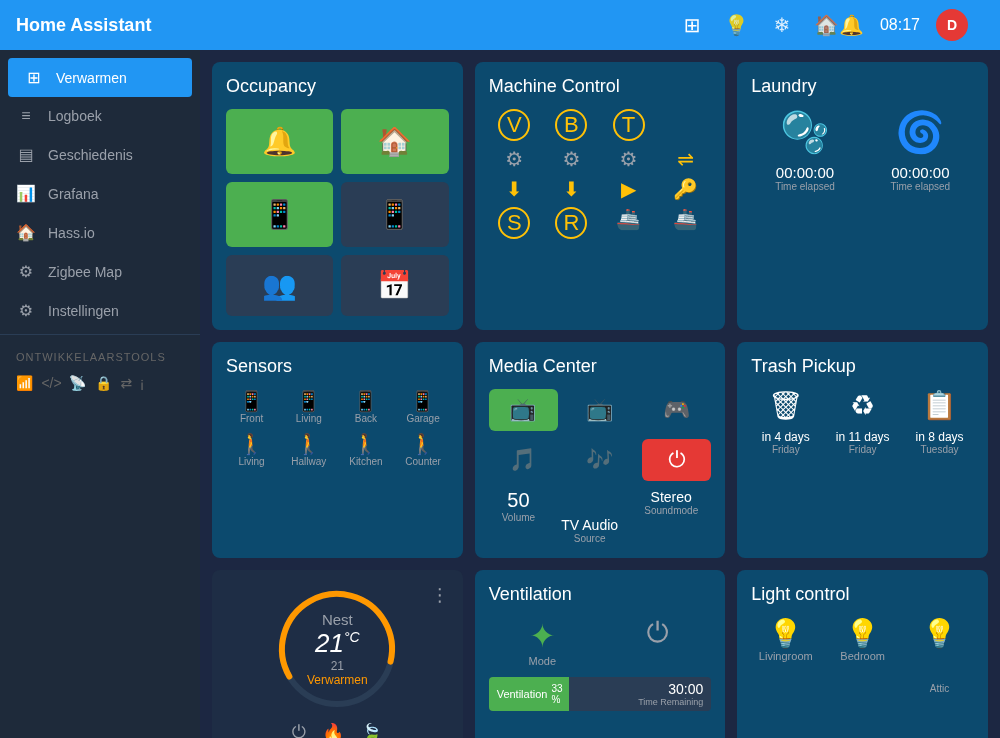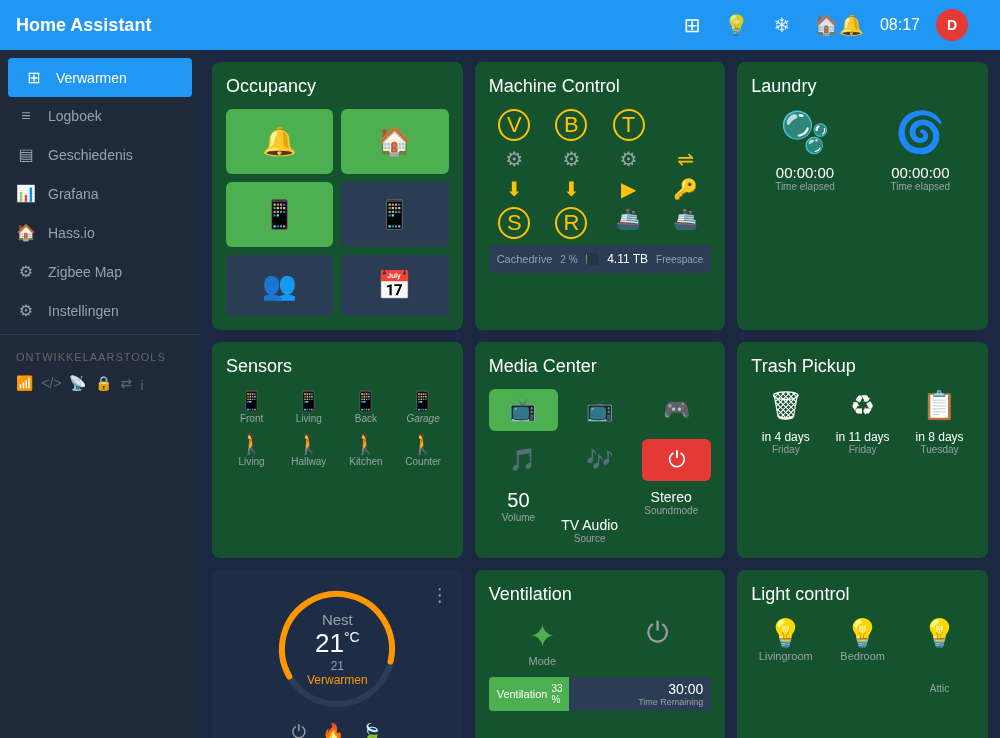--- a/index.html
+++ b/index.html
@@ -22,21 +22,21 @@
     .sidebar-item.active { background: #2196f3; color: #fff; border-radius: 4px; margin: 0 8px; }
     .sidebar-icon { font-size: 16px; width: 20px; text-align: center; }
     .sidebar-section { padding: 12px 16px 4px; font-size: 11px; color: #666; text-transform: uppercase; letter-spacing: 1px; }
     .sidebar-dev-icons { display: flex; gap: 8px; padding: 8px 16px; flex-wrap: wrap; }
     .sidebar-dev-icon { font-size: 14px; color: #666; cursor: pointer; }
 
     
     .content { flex: 1; background: #1c2742; overflow-y: auto; padding: 12px; display: grid; grid-template-columns: 1fr 1fr 1fr; grid-template-rows: auto auto auto; gap: 12px; }
 
     
-    .card { background: #14532d; border-radius: 8px; padding: 14px; }
+    .card { background: #0c4a6e; border-radius: 8px; padding: 14px; }
     .card-title { font-size: 18px; font-weight: 400; margin-bottom: 12px; color: #fff; }
 
     
     .occupancy-grid { display: grid; grid-template-columns: 1fr 1fr; gap: 8px; }
     .occ-btn { background: #4caf50; border-radius: 6px; padding: 16px; display: flex; align-items: center; justify-content: center; font-size: 28px; cursor: pointer; }
     .occ-btn.inactive { background: #2a3d55; }
     .occ-bottom { display: grid; grid-template-columns: 1fr 1fr; gap: 8px; margin-top: 8px; }
     .occ-info { background: #2a3d55; border-radius: 6px; padding: 14px; display: flex; align-items: center; justify-content: center; font-size: 28px; }
 
     
@@ -156,29 +156,20 @@
         <div style="font-size:20px; color:#ffc107;">⇌</div>
         <div style="font-size:20px; color:#ffc107;">⬇</div>
         <div style="font-size:20px; color:#ffc107;">⬇</div>
         <div style="font-size:20px; color:#ffc107;">▶</div>
         <div style="font-size:20px; color:#ffc107;">🔑</div>
         <div style="font-size:22px; color:#ffc107; border:2px solid #ffc107; border-radius:50%; width:32px;height:32px;display:flex;align-items:center;justify-content:center;margin:auto;">S</div>
         <div style="font-size:22px; color:#ffc107; border:2px solid #ffc107; border-radius:50%; width:32px;height:32px;display:flex;align-items:center;justify-content:center;margin:auto;">R</div>
         <div style="font-size:20px; color:#ffc107;">🚢</div>
         <div style="font-size:20px; color:#ffc107;">🚢</div>
       </div>
-      <div style="background:#2a3d55; border-radius:4px; height:28px; display:flex; align-items:center; padding:0 8px; gap:8px;">
-        <span style="font-size:11px;color:#9aa0aa;">Cachedrive</span>
-        <span style="font-size:10px;color:#9aa0aa;">2 %</span>
-        <div style="flex:1;background:#253545;border-radius:3px;height:12px;overflow:hidden;">
-          <div style="width:2%;background:#4caf50;height:100%;border-radius:3px;"></div>
-        </div>
-        <span style="font-size:12px;">4.11 TB</span>
-        <span style="font-size:10px;color:#9aa0aa;">Freespace</span>
-      </div>
     </div>
 
     <div class="card" style="grid-column:3; grid-row:1;">
       <div class="card-title">Laundry</div>
       <div class="laundry-grid">
         <div style="text-align:center;">
           <div style="font-size:40px;">🫧</div>
         </div>
         <div style="text-align:center;">
           <div style="font-size:40px;">🌀</div>
@@ -204,21 +195,21 @@
         <div>
           <div style="font-size:20px;color:#9aa0aa;">📱</div>
           <div style="font-size:10px;color:#9aa0aa;">Living</div>
         </div>
         <div>
           <div style="font-size:20px;color:#9aa0aa;">📱</div>
           <div style="font-size:10px;color:#9aa0aa;">Back</div>
         </div>
         <div>
           <div style="font-size:20px;color:#9aa0aa;">📱</div>
-          <div style="font-size:10px;color:#9aa0aa;font-style:italic;">Garage</div>
+          <div style="font-size:10px;color:#9aa0aa;">Garage</div>
         </div>
       </div>
       <div style="display:grid;grid-template-columns:repeat(4,1fr);gap:6px;text-align:center;">
         <div>
           <div style="font-size:20px;color:#9aa0aa;">🚶</div>
           <div style="font-size:10px;color:#9aa0aa;">Living</div>
         </div>
         <div>
           <div style="font-size:20px;color:#9aa0aa;">🚶</div>
           <div style="font-size:10px;color:#9aa0aa;">Hallway</div>
@@ -294,21 +285,21 @@
     <div class="nest-card" style="grid-column:1; grid-row:3; position:relative;">
       <div class="nest-dots">⋮</div>
       <div style="text-align:center;">
         <div style="position:relative;width:130px;height:130px;margin:0 auto 8px;">
           <svg width="130" height="130">
             <circle cx="65" cy="65" r="55" fill="none" stroke="#2a3d55" stroke-width="6"></circle>
             <circle cx="65" cy="65" r="55" fill="none" stroke="#ff9800" stroke-width="6" stroke-dasharray="300 346" stroke-dashoffset="86" stroke-linecap="round" transform="rotate(-210 65 65)"></circle>
           </svg>
           <div style="position:absolute;top:50%;left:50%;transform:translate(-50%,-50%);text-align:center;">
             <div style="font-size:15px;color:#9aa0aa;">Nest</div>
-            <div style="font-size:26px;font-weight:300;"><span>21</span><sup style="font-size:14px;">°C</sup></div>
+            <div style="font-size:26px;font-weight:300;font-style:italic;"><span>21</span><sup style="font-size:14px;">°C</sup></div>
             <div style="font-size:12px;color:#9aa0aa;">21</div>
             <div style="font-size:12px;color:#ff9800;">Verwarmen</div>
           </div>
         </div>
         <div style="display:flex;justify-content:center;gap:16px;">
           <span style="font-size:18px;color:#9aa0aa;">⏻</span>
           <span style="font-size:18px;color:#ff9800;">🔥</span>
           <span style="font-size:18px;color:#9aa0aa;">🍃</span>
         </div>
       </div>

